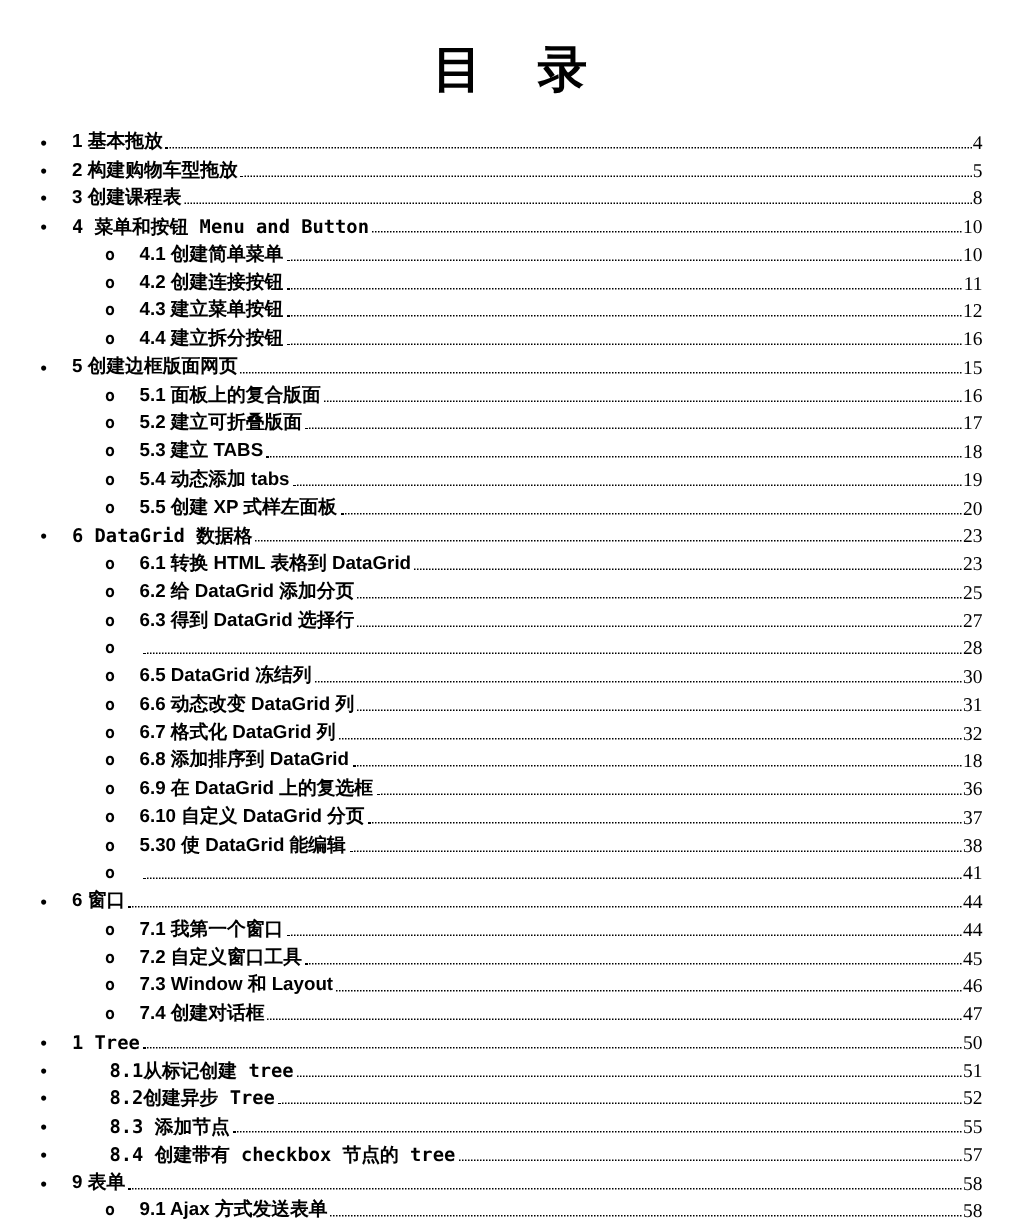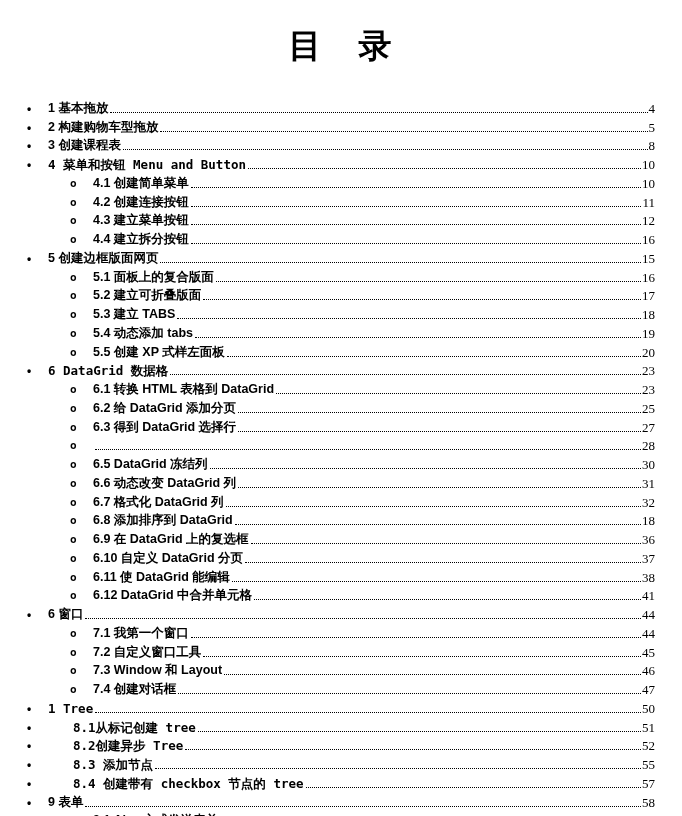--- a/index.html
+++ b/index.html
@@ -1,21 +1,21 @@
 <!DOCTYPE html>
 <html><head>
 <meta charset="utf-8">
 <style>
   html, body { margin:0; padding:0; }
   body {
     width:682px; height:816px; background:#ffffff; overflow:hidden;
     font-family:"Liberation Sans", sans-serif; color:#000;
   }
   .doc-title {
-    margin:24px 0 28px 0; text-align:center;
+    margin:24px 0 14px 0; text-align:center;
     font-family:"Liberation Serif", serif;
     font-size:33px; font-weight:bold; letter-spacing:2px; color:#000;
   }
   .toc { padding:0 27px 0 0; }
   .row {
     display:flex; align-items:flex-end;
     height:18.75px; box-sizing:border-box;
     font-size:12.5px; font-weight:bold; line-height:15px;
     white-space:nowrap;
   }
@@ -196,27 +196,26 @@
     <span class="page-num">36</span>
   </div>
       <div class="row lvl2">
     <span class="marker">o</span>
     <span class="text">6.10 自定义 DataGrid 分页</span>
     <span class="leader"></span>
     <span class="page-num">37</span>
   </div>
       <div class="row lvl2">
     <span class="marker">o</span>
-    <span class="text">6.11 使 DataGrid 能编辑</span>
+    <span class="text">5.30 使 DataGrid 能编辑</span>
     <span class="leader"></span>
     <span class="page-num">38</span>
   </div>
       <div class="row lvl2">
     <span class="marker">o</span>
-    <span class="text">6.12 DataGrid 中合并单元格</span>
     <span class="leader"></span>
     <span class="page-num">41</span>
   </div>
       <div class="row lvl1">
     <span class="marker">•</span>
     <span class="text">6 窗口</span>
     <span class="leader"></span>
     <span class="page-num">44</span>
   </div>
       <div class="row lvl2">

